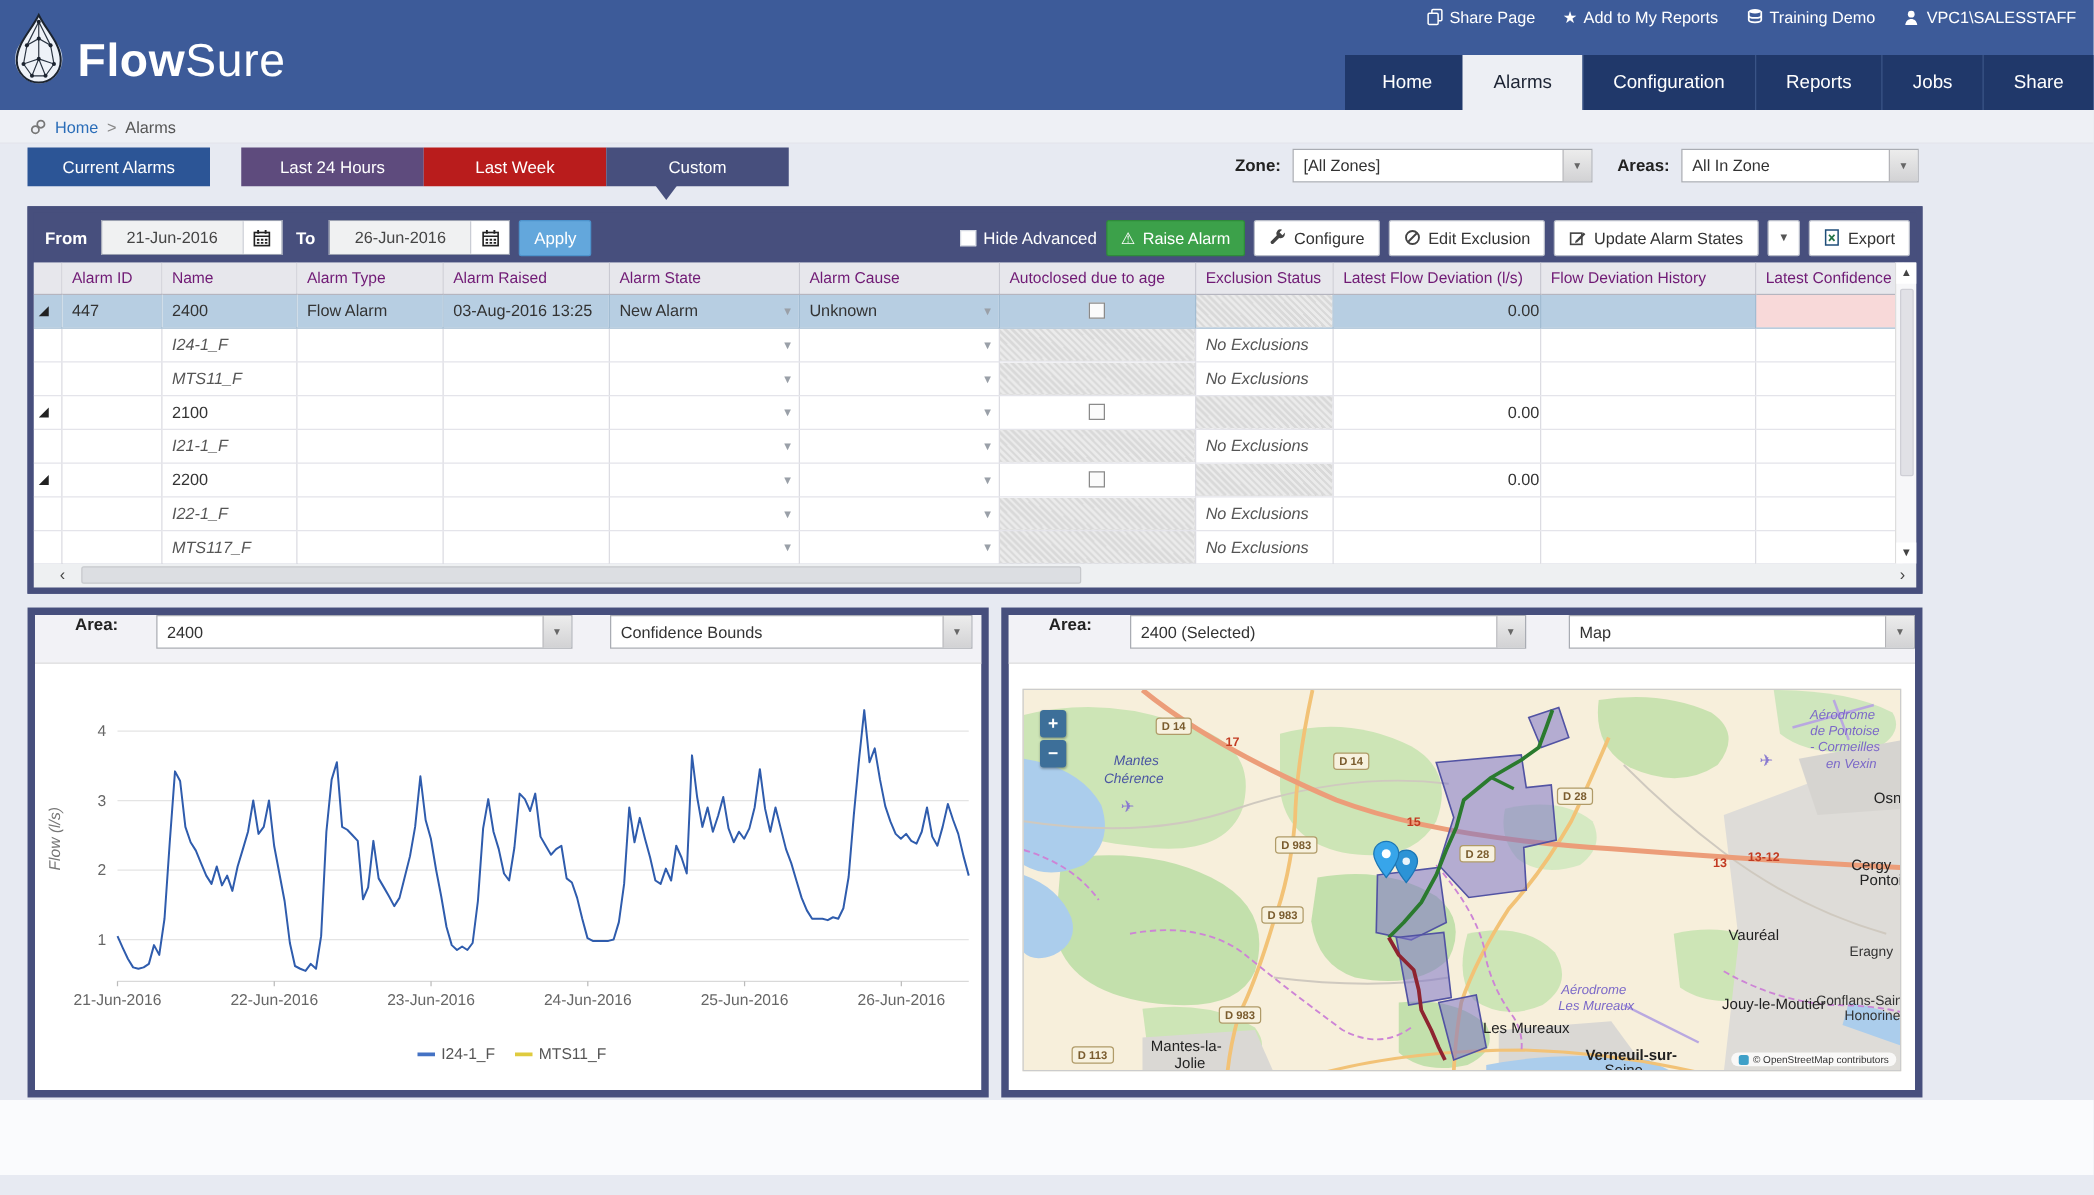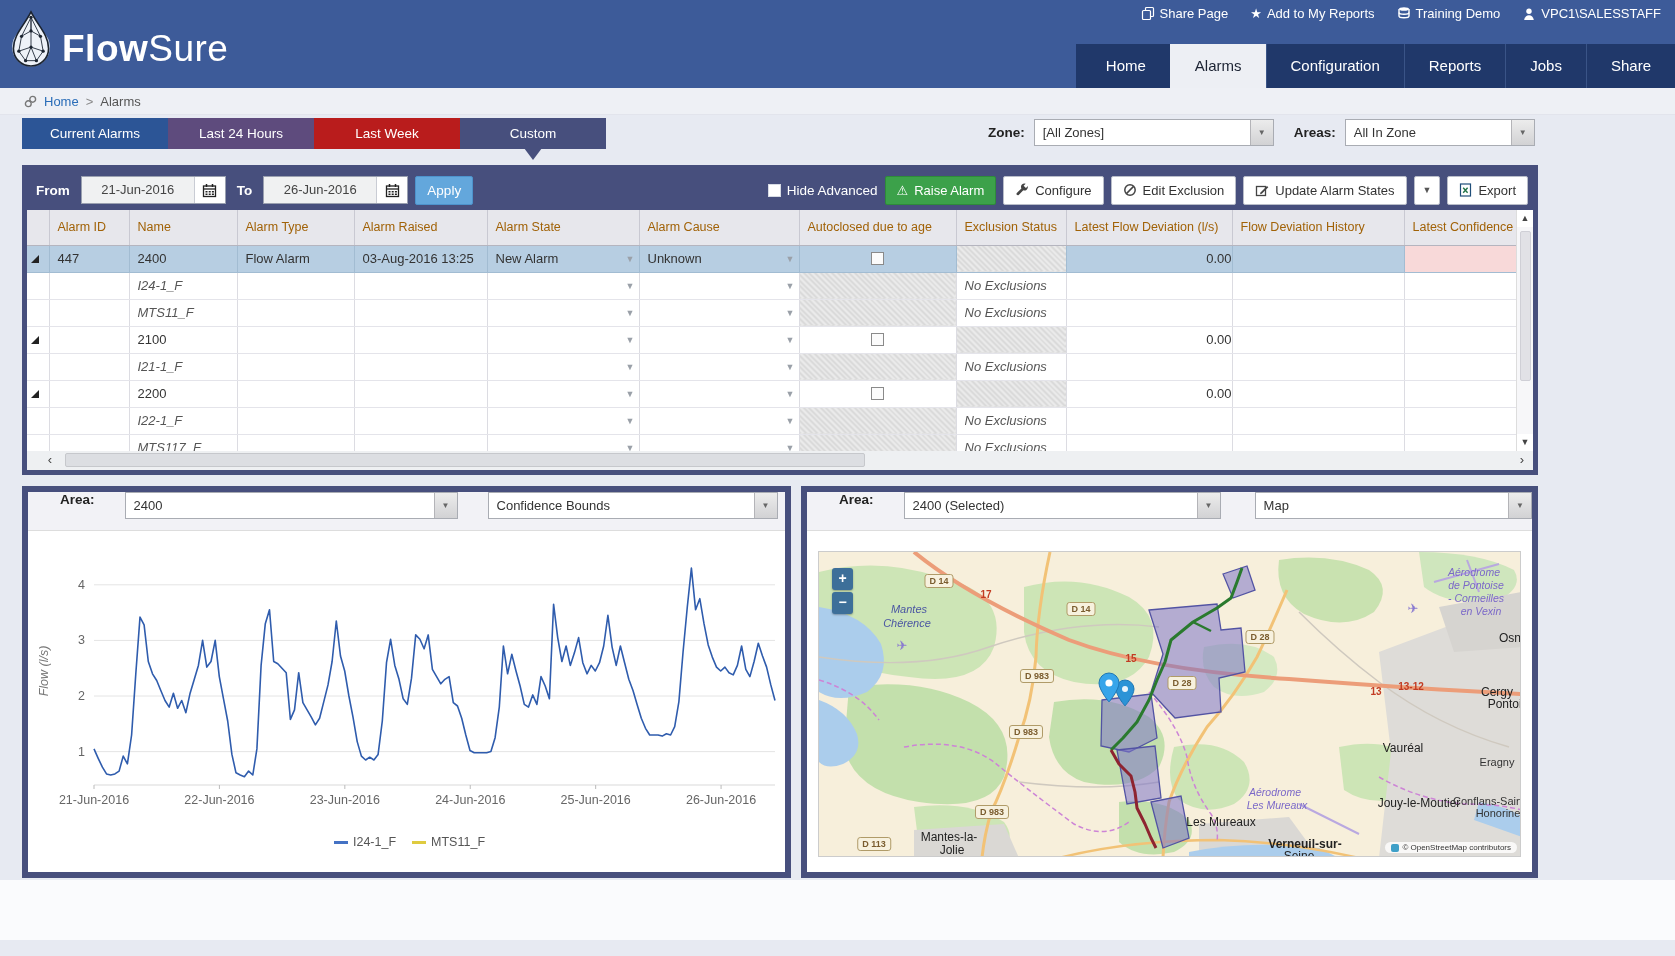--- a/index.html
+++ b/index.html
@@ -45,21 +45,21 @@
   .applybtn { width:58px; height:29px; background:#63a7dc; color:#fff; font-size:13.5px; border:1px solid #4d93cc; border-radius:2px; cursor:pointer; }
   .gspacer { flex:1; }
   .hideadv { display:flex; align-items:center; gap:6px; color:#fff; font-size:13.5px; cursor:pointer; }
   .cb-white { width:13px; height:13px; background:#fff; border:1px solid #d7dbe4; }
   .gbtn { height:29px; display:flex; align-items:center; gap:6px; padding:0 11px; background:#fff; border:1px solid #b9bdc9; border-radius:2px; font-size:13px; color:#333; cursor:pointer; white-space:nowrap; }
   .gbtn.green { background:#3ca14a; border-color:#2e8b3a; color:#fff; }
   .gbtn.arrow { padding:0 8px; font-size:9px; color:#555; }
 
   .grid-wrap { position:relative; background:#fff; height:241px; overflow:hidden; }
   table.grid { table-layout:fixed; width:1495px; border-collapse:collapse; }
-  table.grid th { height:35px; background:#e7e7ec; font-weight:normal; font-size:12.5px; color:#a16207; text-align:left; padding:0 0 0 8px; border-right:1px solid #c9c9d2; border-bottom:1px solid #b5b5bf; overflow:hidden; white-space:nowrap; }
+  table.grid th { height:25px; background:#e7e7ec; font-weight:normal; font-size:12.5px; color:#701a75; text-align:left; padding:0 0 0 8px; border-right:1px solid #c9c9d2; border-bottom:1px solid #b5b5bf; overflow:hidden; white-space:nowrap; }
   table.grid td { height:27px; font-size:13px; color:#333; padding:0 0 0 8px; border-right:1px solid #dcdce2; border-bottom:1px solid #e4e4ea; overflow:hidden; white-space:nowrap; background:#fff; }
   tr.sel td { background:#b7cee2; border-right-color:#a2bcd2; border-bottom-color:#a2bcd2; }
   td.hatch { background:repeating-linear-gradient(45deg,#d9d9d9 0px,#d9d9d9 2px,#ebebeb 2px,#ebebeb 4px) !important; }
   td.pink { background:#f8d9d9 !important; }
   td.num { text-align:right; padding-right:10px; }
   td .it { font-style:italic; color:#555; }
   .exp-tri { width:0; height:0; border-bottom:8px solid #222; border-left:8px solid transparent; margin-left:4px; }
   .cell-flex { display:flex; align-items:center; justify-content:space-between; padding-right:4px; }
   .dd-caret { color:#9aa0a8; font-size:9px; flex:none; }
   .row-cb { width:13px; height:13px; border:1px solid #8a8a8a; background:#fbfbfb; margin:0 auto; }
@@ -169,21 +169,21 @@
       <circle cx="8.7" cy="4.3" r="2.9" fill="none" stroke="#777" stroke-width="1.4"></circle>
     </svg>
   <span class="crumb-home">Home</span>
   <span class="crumb-sep">&gt;</span>
   <span class="crumb-cur">Alarms</span>
 </div>
 
 <div class="filter-row">
   <div class="ftabs">
     <div class="ftab" style="background-color: rgb(44, 85, 150);">Current Alarms</div>
-    <div class="ftab" style="background-color: rgb(94, 75, 125);">Last 24 Hours</div>
+    <div class="ftab" style="background-color: rgb(94, 75, 125); margin-left: 25px;">Last 24 Hours</div>
     <div class="ftab" style="background-color: #b91c1c;">Last Week</div>
     <div class="ftab" style="background-color: rgb(71, 79, 125);">Custom</div>
   </div>
   <div class="ftab-caret"></div>
   <div class="zonebar">
     <span class="zlabel">Zone:</span>
     <div class="dd" style="width:240px">
       <div class="dd-text">[All Zones]</div>
       <div class="dd-btn">▼</div>
     </div>

